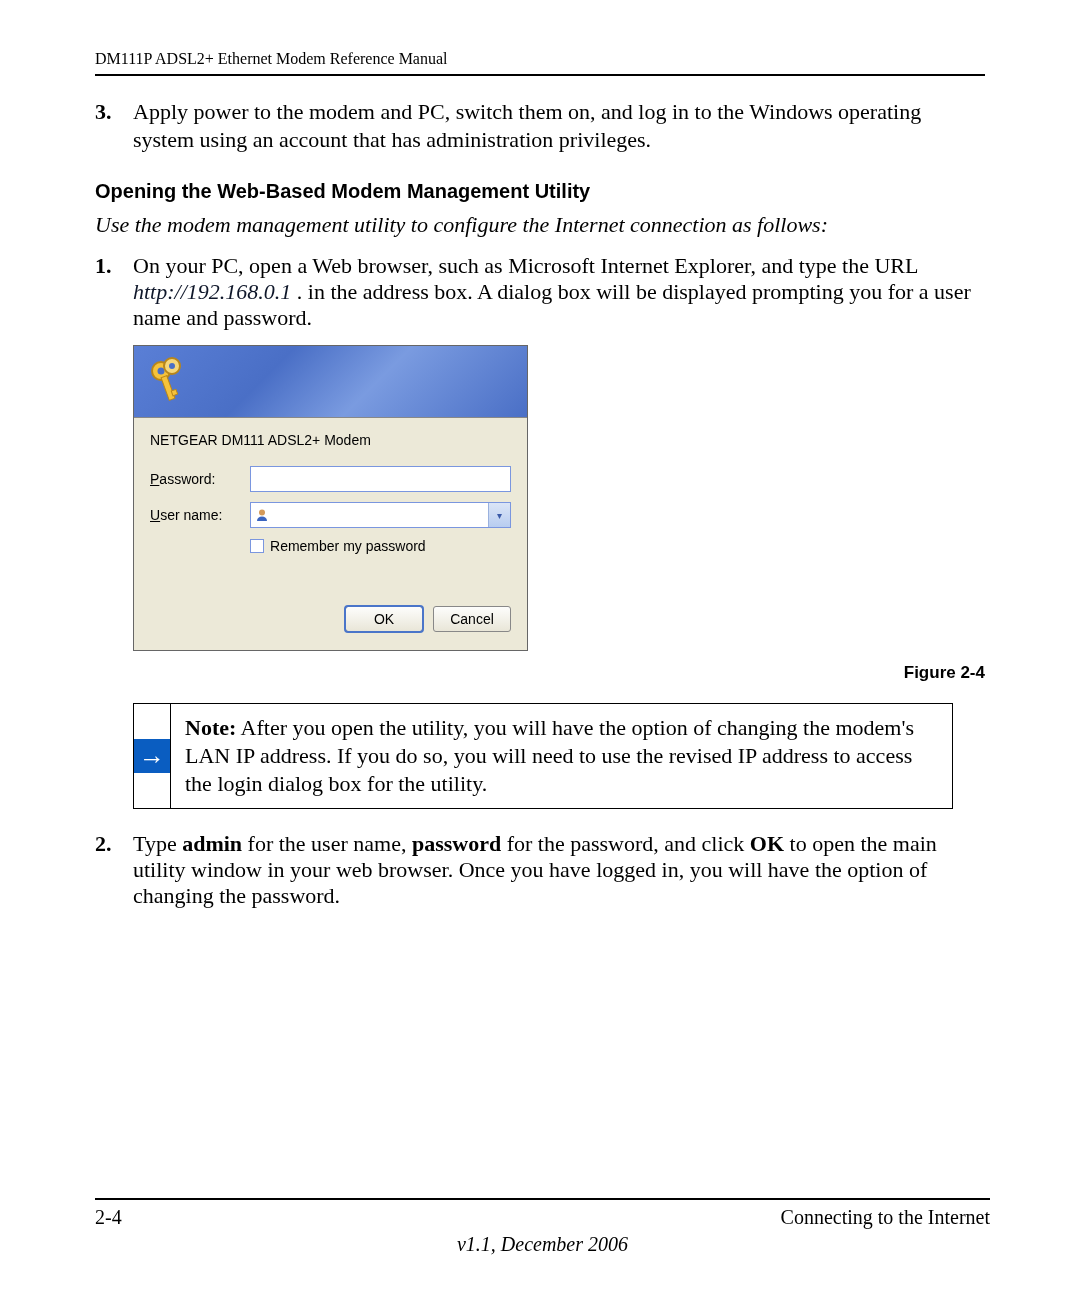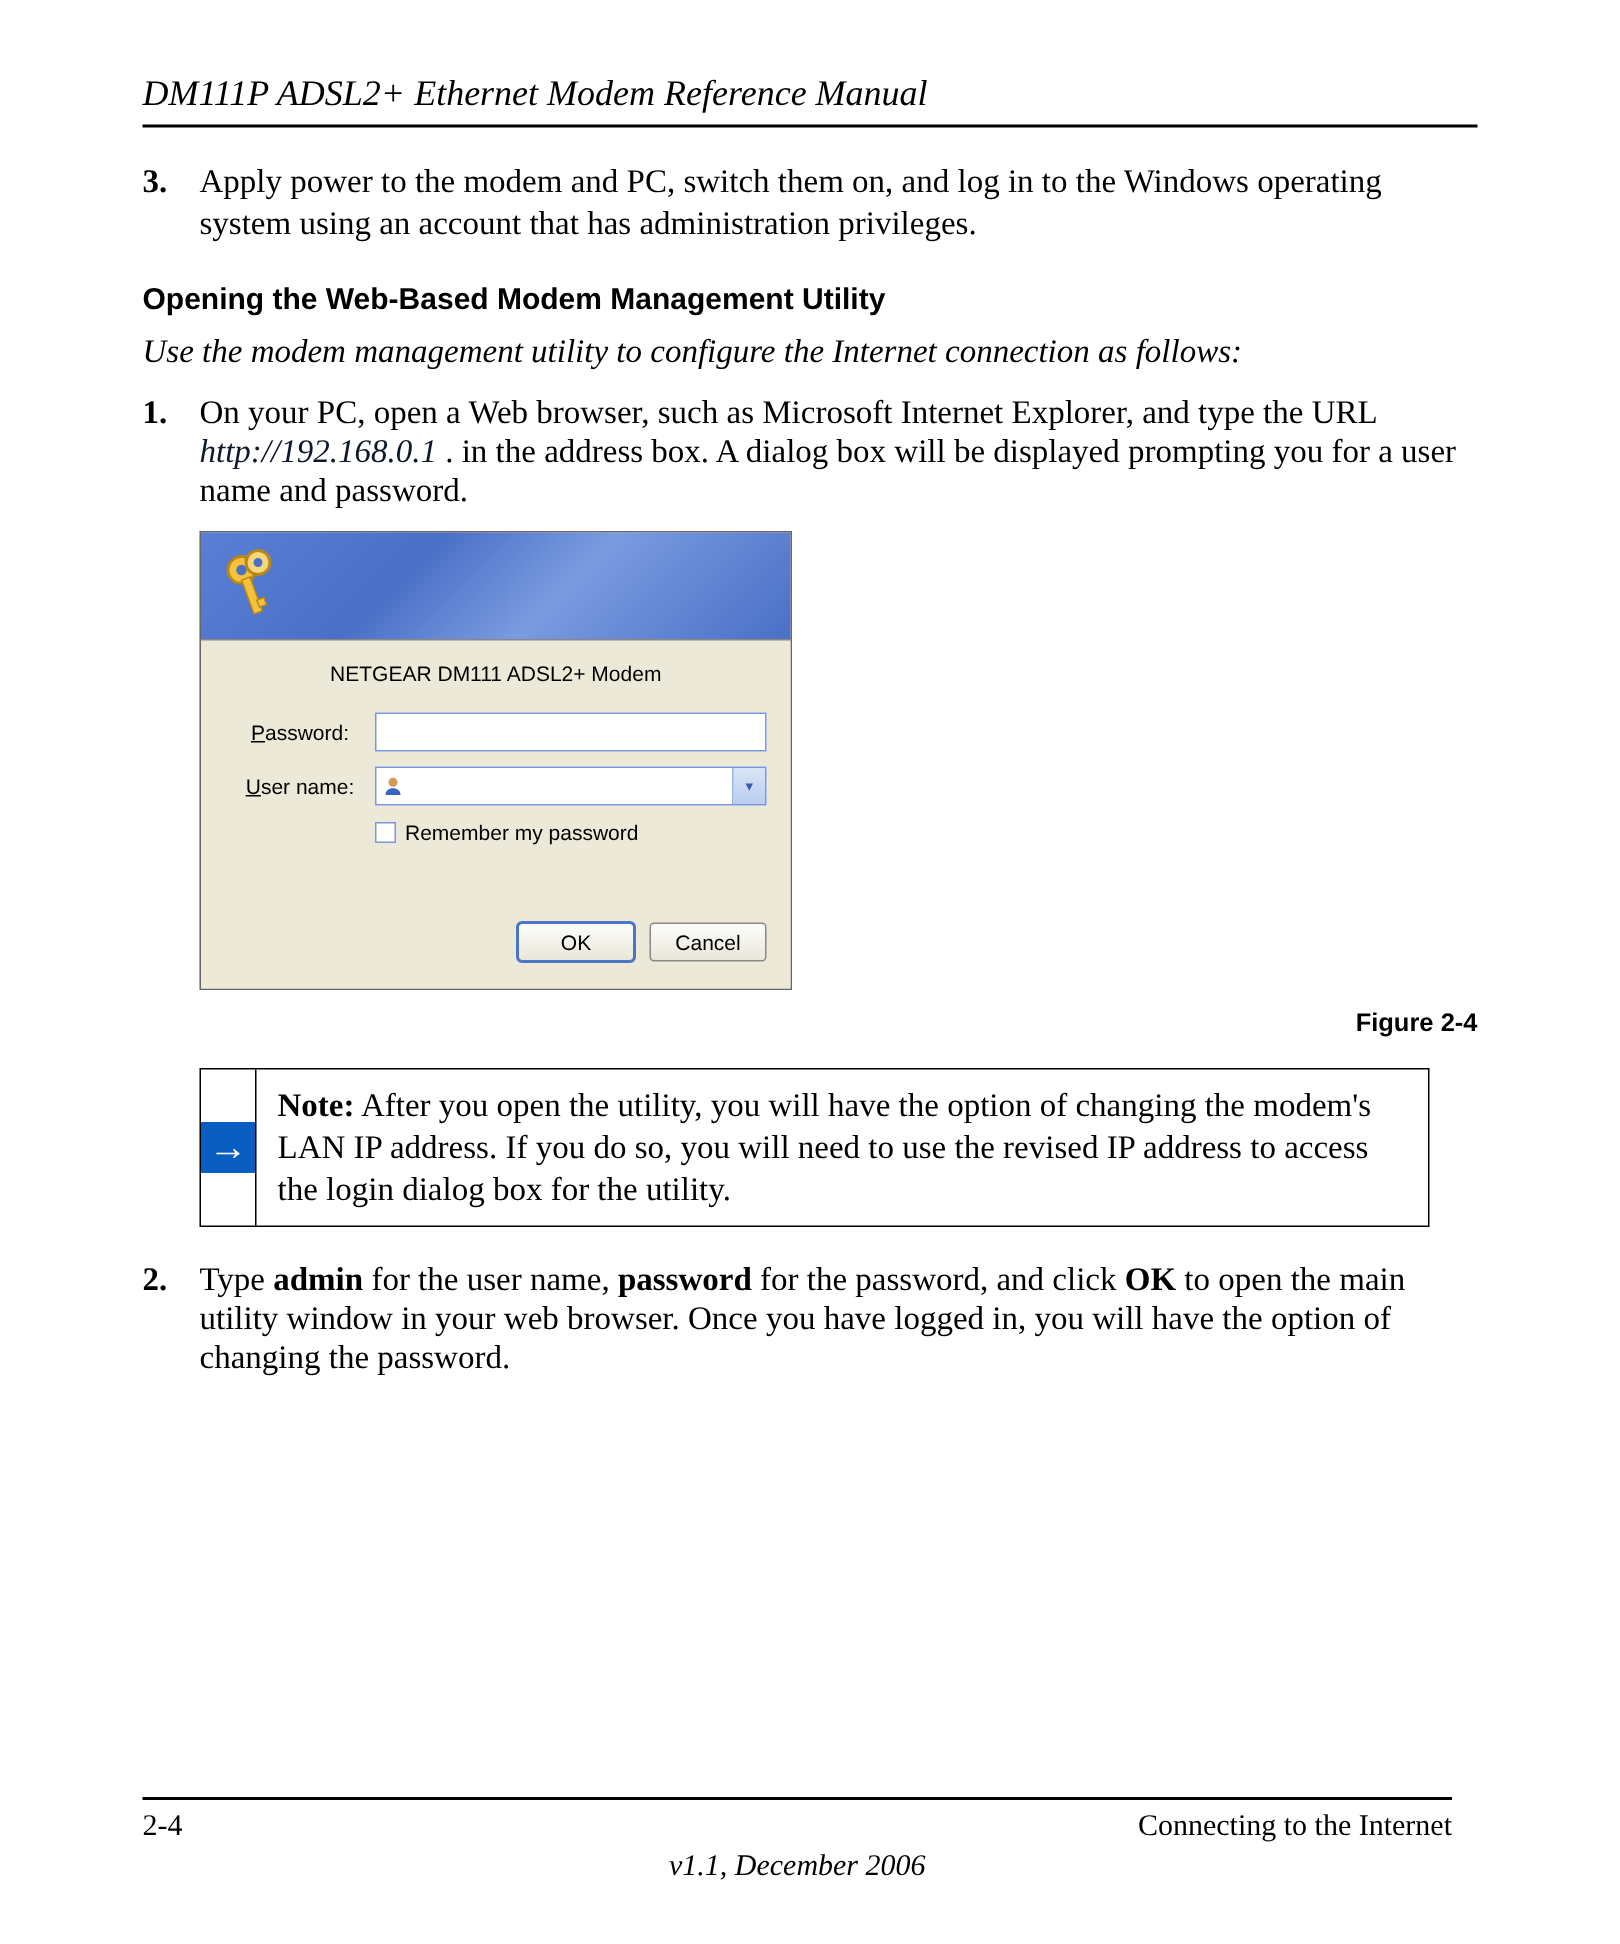--- a/index.html
+++ b/index.html
@@ -10,22 +10,21 @@
     color: #000;
     background: #fff;
     width: 1080px;
     height: 1296px;
     position: relative;
   }
   .page {
     padding: 50px 95px 40px 95px;
   }
   .header-title {
-    font-style: italic;
-    font-size: 24px;
+    font-size: 16px;
     margin-bottom: 6px;
   }
   .hr { border-top: 2px solid #000; margin-bottom: 22px; }
   .hr2 { border-top: 2px solid #000; margin-top: 8px; }
   ol.steps { margin: 0; padding-left: 38px; }
   ol.steps li { margin-bottom: 18px; line-height: 1.28; }
   ol.steps li .num { font-weight: bold; }
   .section-heading {
     font-family: Arial, Helvetica, sans-serif;
     font-weight: bold;
@@ -36,21 +35,20 @@
   .url-link { color: #0f172a; font-style: italic; }
   .figure-wrap { margin: 14px 0 4px 38px; }
 
   
   .dialog {
     width: 395px;
     border: 1px solid #666;
     font-family: Tahoma, Arial, sans-serif;
     font-size: 14px;
     background: #ece9d8;
-    text-align: center;
   }
   .dialog-header {
     height: 72px;
     background: linear-gradient(135deg, #5a7fd6 0%, #4a6fc6 35%, #7a9be0 60%, #4a6fc6 100%);
     position: relative;
     border-bottom: 1px solid #888;
   }
   .keys-icon {
     position: absolute;
     left: 12px; top: 10px;
@@ -154,21 +152,21 @@
     font-size: 26px;
     font-weight: bold;
   }
   .note-text { padding: 10px 14px; line-height: 1.26; }
   .note-label { font-weight: bold; }
 
   .step2 { margin-left: 0; }
 
   .footer {
     position: absolute;
-    left: 95px; right: 112px;
+    left: 95px; right: 90px;
     bottom: 40px;
   }
   .footer-row {
     display: flex;
     justify-content: space-between;
     font-size: 20px;
     margin-top: 6px;
   }
   .footer-version {
     text-align: center;

